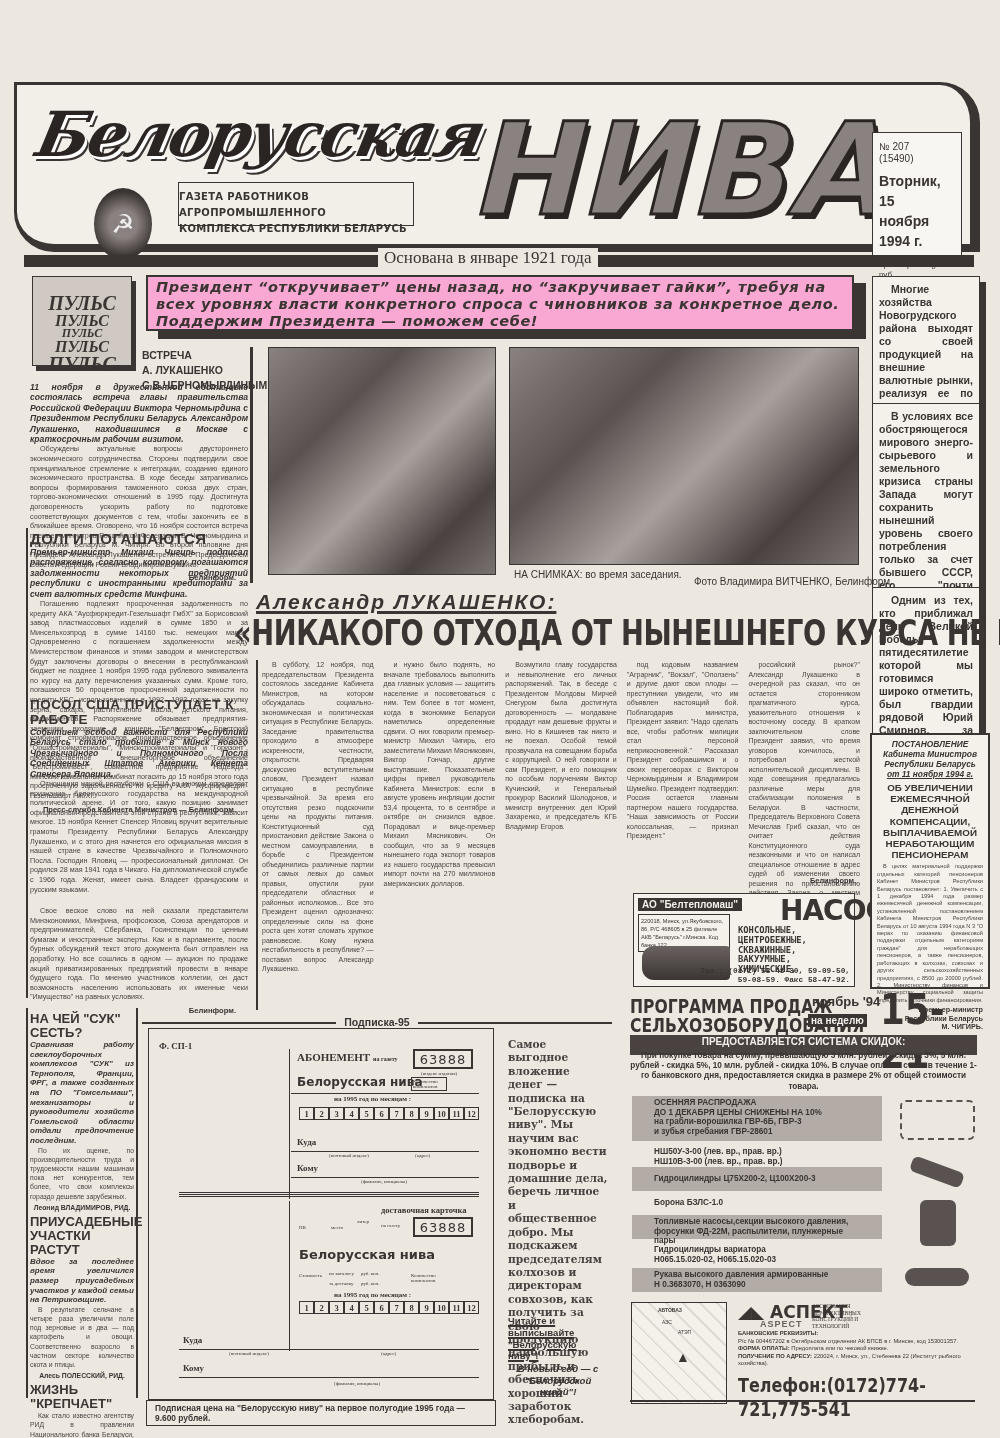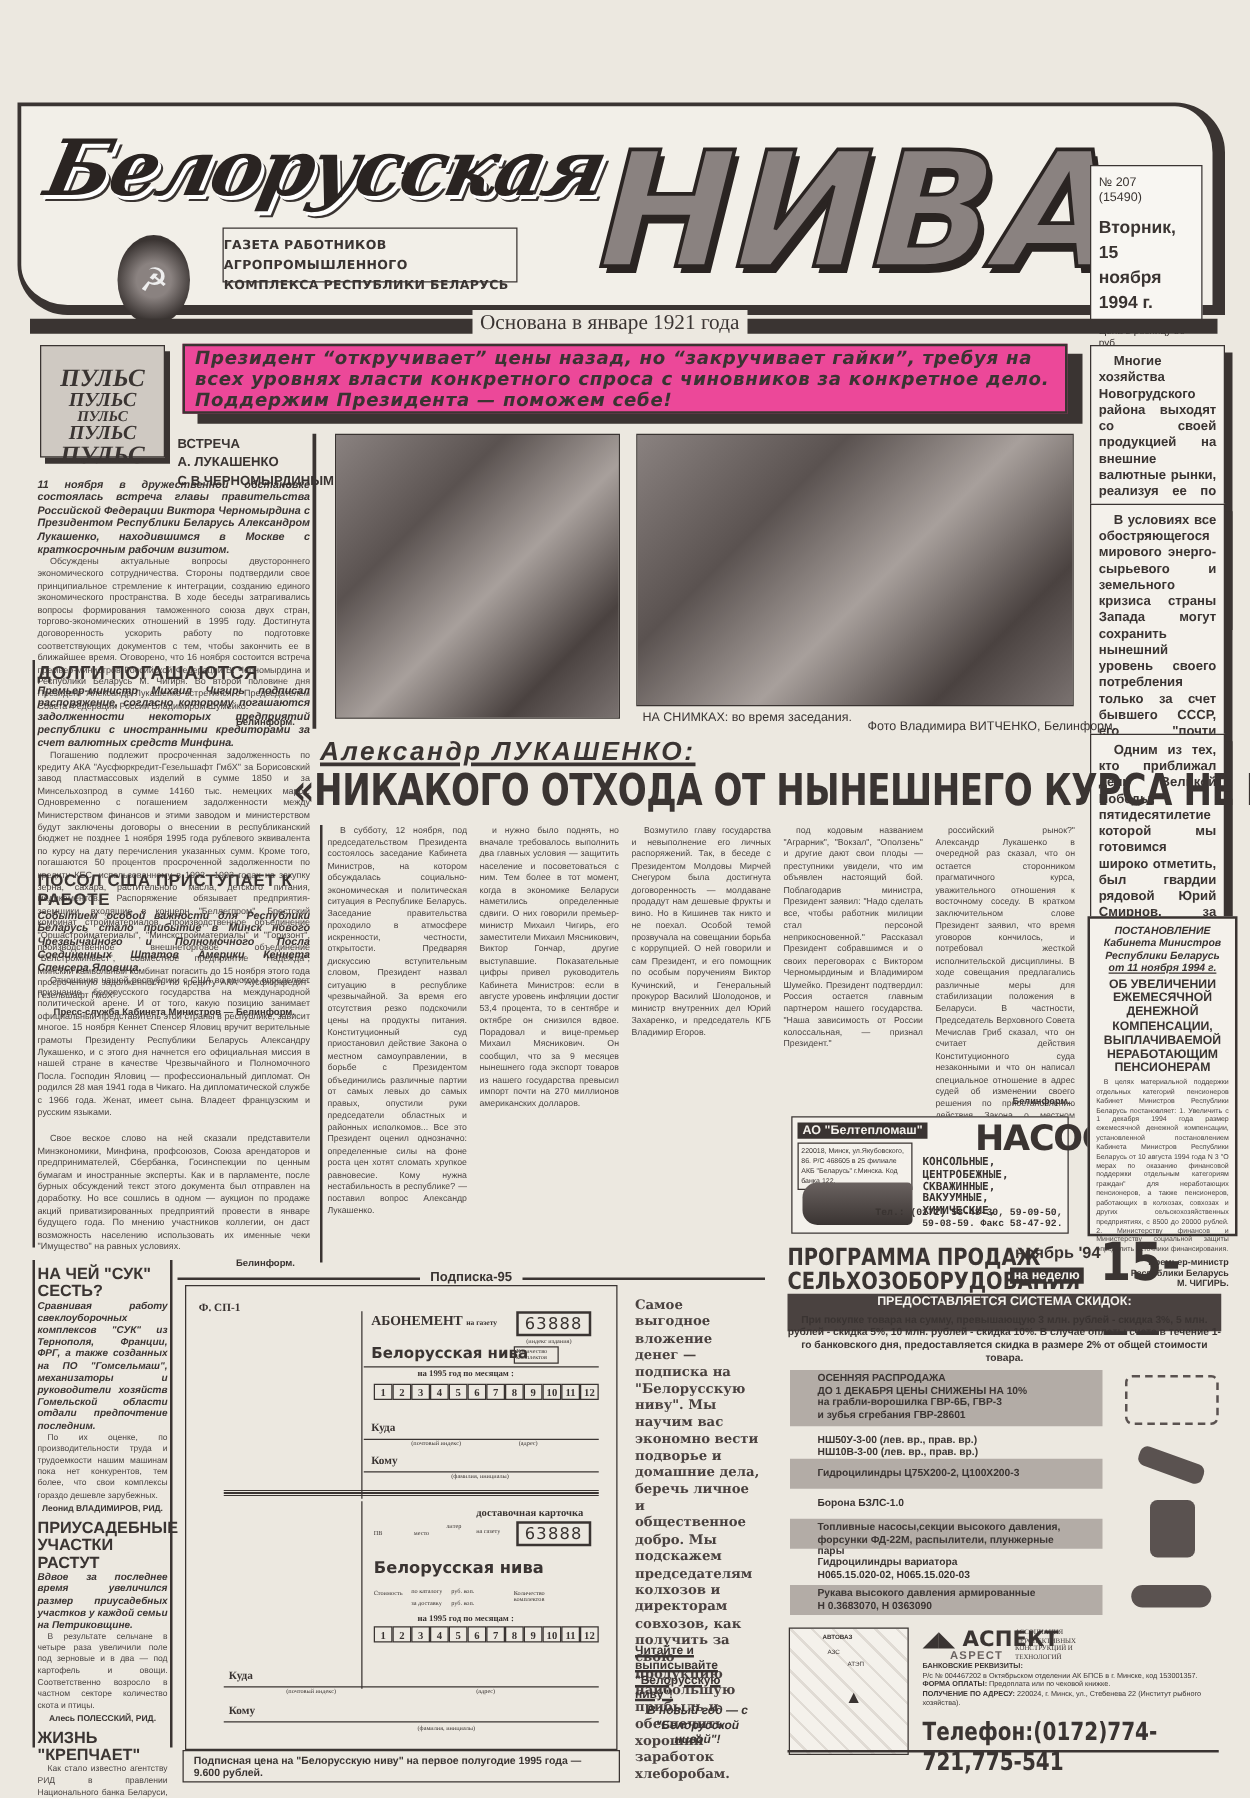--- a/index.html
+++ b/index.html
@@ -15,21 +15,21 @@
   .subtitle-box { left: 178px; top: 182px; width: 236px; height: 44px; border: 1.5px solid #3a3432; font-family: "DejaVu Sans", sans-serif; font-weight: bold; font-size: 10px; text-align: left; padding-top: 6px; line-height: 16px; letter-spacing: 0.3px; }
   .issue-box { left: 872px; top: 96px; width: 90px; height: 130px; border: 1.5px solid #3a3432; background: #f8f6f2; padding: 8px 6px; text-align: left; font-size: 10px; line-height: 12px; margin-top: 36px; }
   .issue-box .big { font-size: 14px; font-weight: bold; line-height: 20px; }
   .issue-box .price { border-top: 1.5px solid #3a3432; margin-top: 6px; padding-top: 2px; font-size: 8px; line-height: 10px; }
   .founded-bar { left: 24px; top: 255px; width: 950px; height: 12px; background: #3a3432; }
   .founded { left: 378px; top: 248px; background: #ece8e0; padding: 0 6px; font-family: "Liberation Serif", serif; font-size: 17px; }
 
   
   .pulse { left: 32px; top: 276px; width: 100px; height: 90px; background: #cfc9c2; border: 1.5px solid #3a3432; box-shadow: 4px 5px 0 #3a3432; font-family: "Liberation Serif", serif; font-style: italic; font-weight: bold; text-align: center; line-height: 15px; padding-top: 16px; }
   
-  .banner { left: 146px; top: 275px; width: 708px; height: 56px; border: 2px solid #3a3432; box-shadow: 12px 8px 0 #3a3432; background: #ec4899; font-family: "DejaVu Sans", sans-serif; font-style: italic; font-weight: bold; font-size: 14.5px; line-height: 17px; padding: 2px 8px; letter-spacing: 0.6px; }
+  .banner { left: 146px; top: 275px; width: 708px; height: 56px; border: 2px solid #3a3432; box-shadow: 12px 8px 0 #3a3432; background: #f9a8d4; font-family: "DejaVu Sans", sans-serif; font-style: italic; font-weight: bold; font-size: 14.5px; line-height: 17px; padding: 2px 8px; letter-spacing: 0.6px; }
 
   
   .teaser { border: 1.5px solid #3a3432; background: #f4f1eb; box-shadow: 6px 6px 0 #3a3432; font-weight: bold; font-size: 10.5px; line-height: 13px; padding: 6px 6px; text-align: justify; text-indent: 12px; }
   .page-ref { font-style: italic; font-size: 9px; background: linear-gradient(90deg,#3a3432 60%, transparent 60%); color: #3a3432; text-align: right; height: 12px; line-height: 12px; padding-right: 4px; }
 
   .article-title { font-weight: bold; font-size: 15px; letter-spacing: 0.5px; }
   .lead { font-style: italic; font-weight: bold; font-size: 8.6px; line-height: 10.4px; text-align: justify; }
   .body-text { font-size: 7.2px; line-height: 9.6px; text-align: justify; color: #4a4442; }
   .sign { font-weight: bold; font-size: 7.6px; text-align: right; padding-right: 12px; margin-top: 4px; }
 
@@ -52,21 +52,21 @@
   
   .decree { left: 870px; top: 733px; width: 120px; height: 256px; border: 2.5px solid #3a3432; background: #f4f1eb; padding: 4px 5px; text-align: center; }
   .decree .dhead { font-style: italic; font-weight: bold; font-size: 8.4px; line-height: 10px; }
   .decree .dtitle { font-weight: bold; font-size: 9.8px; line-height: 11.2px; margin-top: 3px; }
 
   
   .prog-title { left: 630px; top: 997px; font-family: "DejaVu Sans", sans-serif; font-weight: bold; font-size: 19px; line-height: 19px; transform: scaleX(0.82); transform-origin: left; }
   .prog-month { left: 812px; top: 994px; font-size: 13px; font-weight: bold; }
   .prog-week { left: 808px; top: 1014px; background: #3a3432; color: #f4f1eb; font-size: 10px; font-weight: bold; padding: 1px 3px; }
   .prog-dates { left: 880px; top: 988px; font-family: "DejaVu Sans", sans-serif; font-weight: bold; font-size: 42px; line-height: 44px; transform: scaleX(0.85); transform-origin: left; }
-  .discount-bar { left: 630px; top: 1035px; width: 347px; height: 30px; background: #4a4240; color: #f4f1eb; text-align: center; font-weight: bold; font-size: 10px; line-height: 14px; }
+  .discount-bar { left: 630px; top: 1035px; width: 347px; height: 20px; background: #4a4240; color: #f4f1eb; text-align: center; font-weight: bold; font-size: 10px; line-height: 14px; }
   .discount-text { left: 630px; top: 1051px; width: 347px; text-align: center; font-weight: bold; font-size: 8.2px; line-height: 10.2px; }
   .prod { left: 632px; width: 250px; font-weight: bold; font-size: 8.2px; line-height: 9.6px; padding: 2px 22px; }
   .prod.shade { background: #b3aca6; }
   .prod-img { background: #5a5250; border-radius: 6px; }
 
   .aspect-map { left: 631px; top: 1302px; width: 96px; height: 102px; border: 1.5px solid #3a3432; background: repeating-linear-gradient(45deg, #f4f1eb 0 10px, #e0dbd4 10px 12px); }
   .aspect-logo { left: 738px; top: 1302px; font-family: "DejaVu Sans", sans-serif; font-weight: bold; font-size: 17px; }
   .aspect-sub { left: 808px; top: 1303px; font-size: 5.5px; line-height: 6.5px; font-family: "Liberation Serif", serif; }
   .bank { left: 738px; top: 1330px; font-size: 5.8px; line-height: 7.5px; width: 245px; }
   .aspect-phone { left: 738px; top: 1373px; font-family: "DejaVu Sans", sans-serif; font-weight: bold; font-size: 20px; transform: scaleX(0.8); transform-origin: left; }

